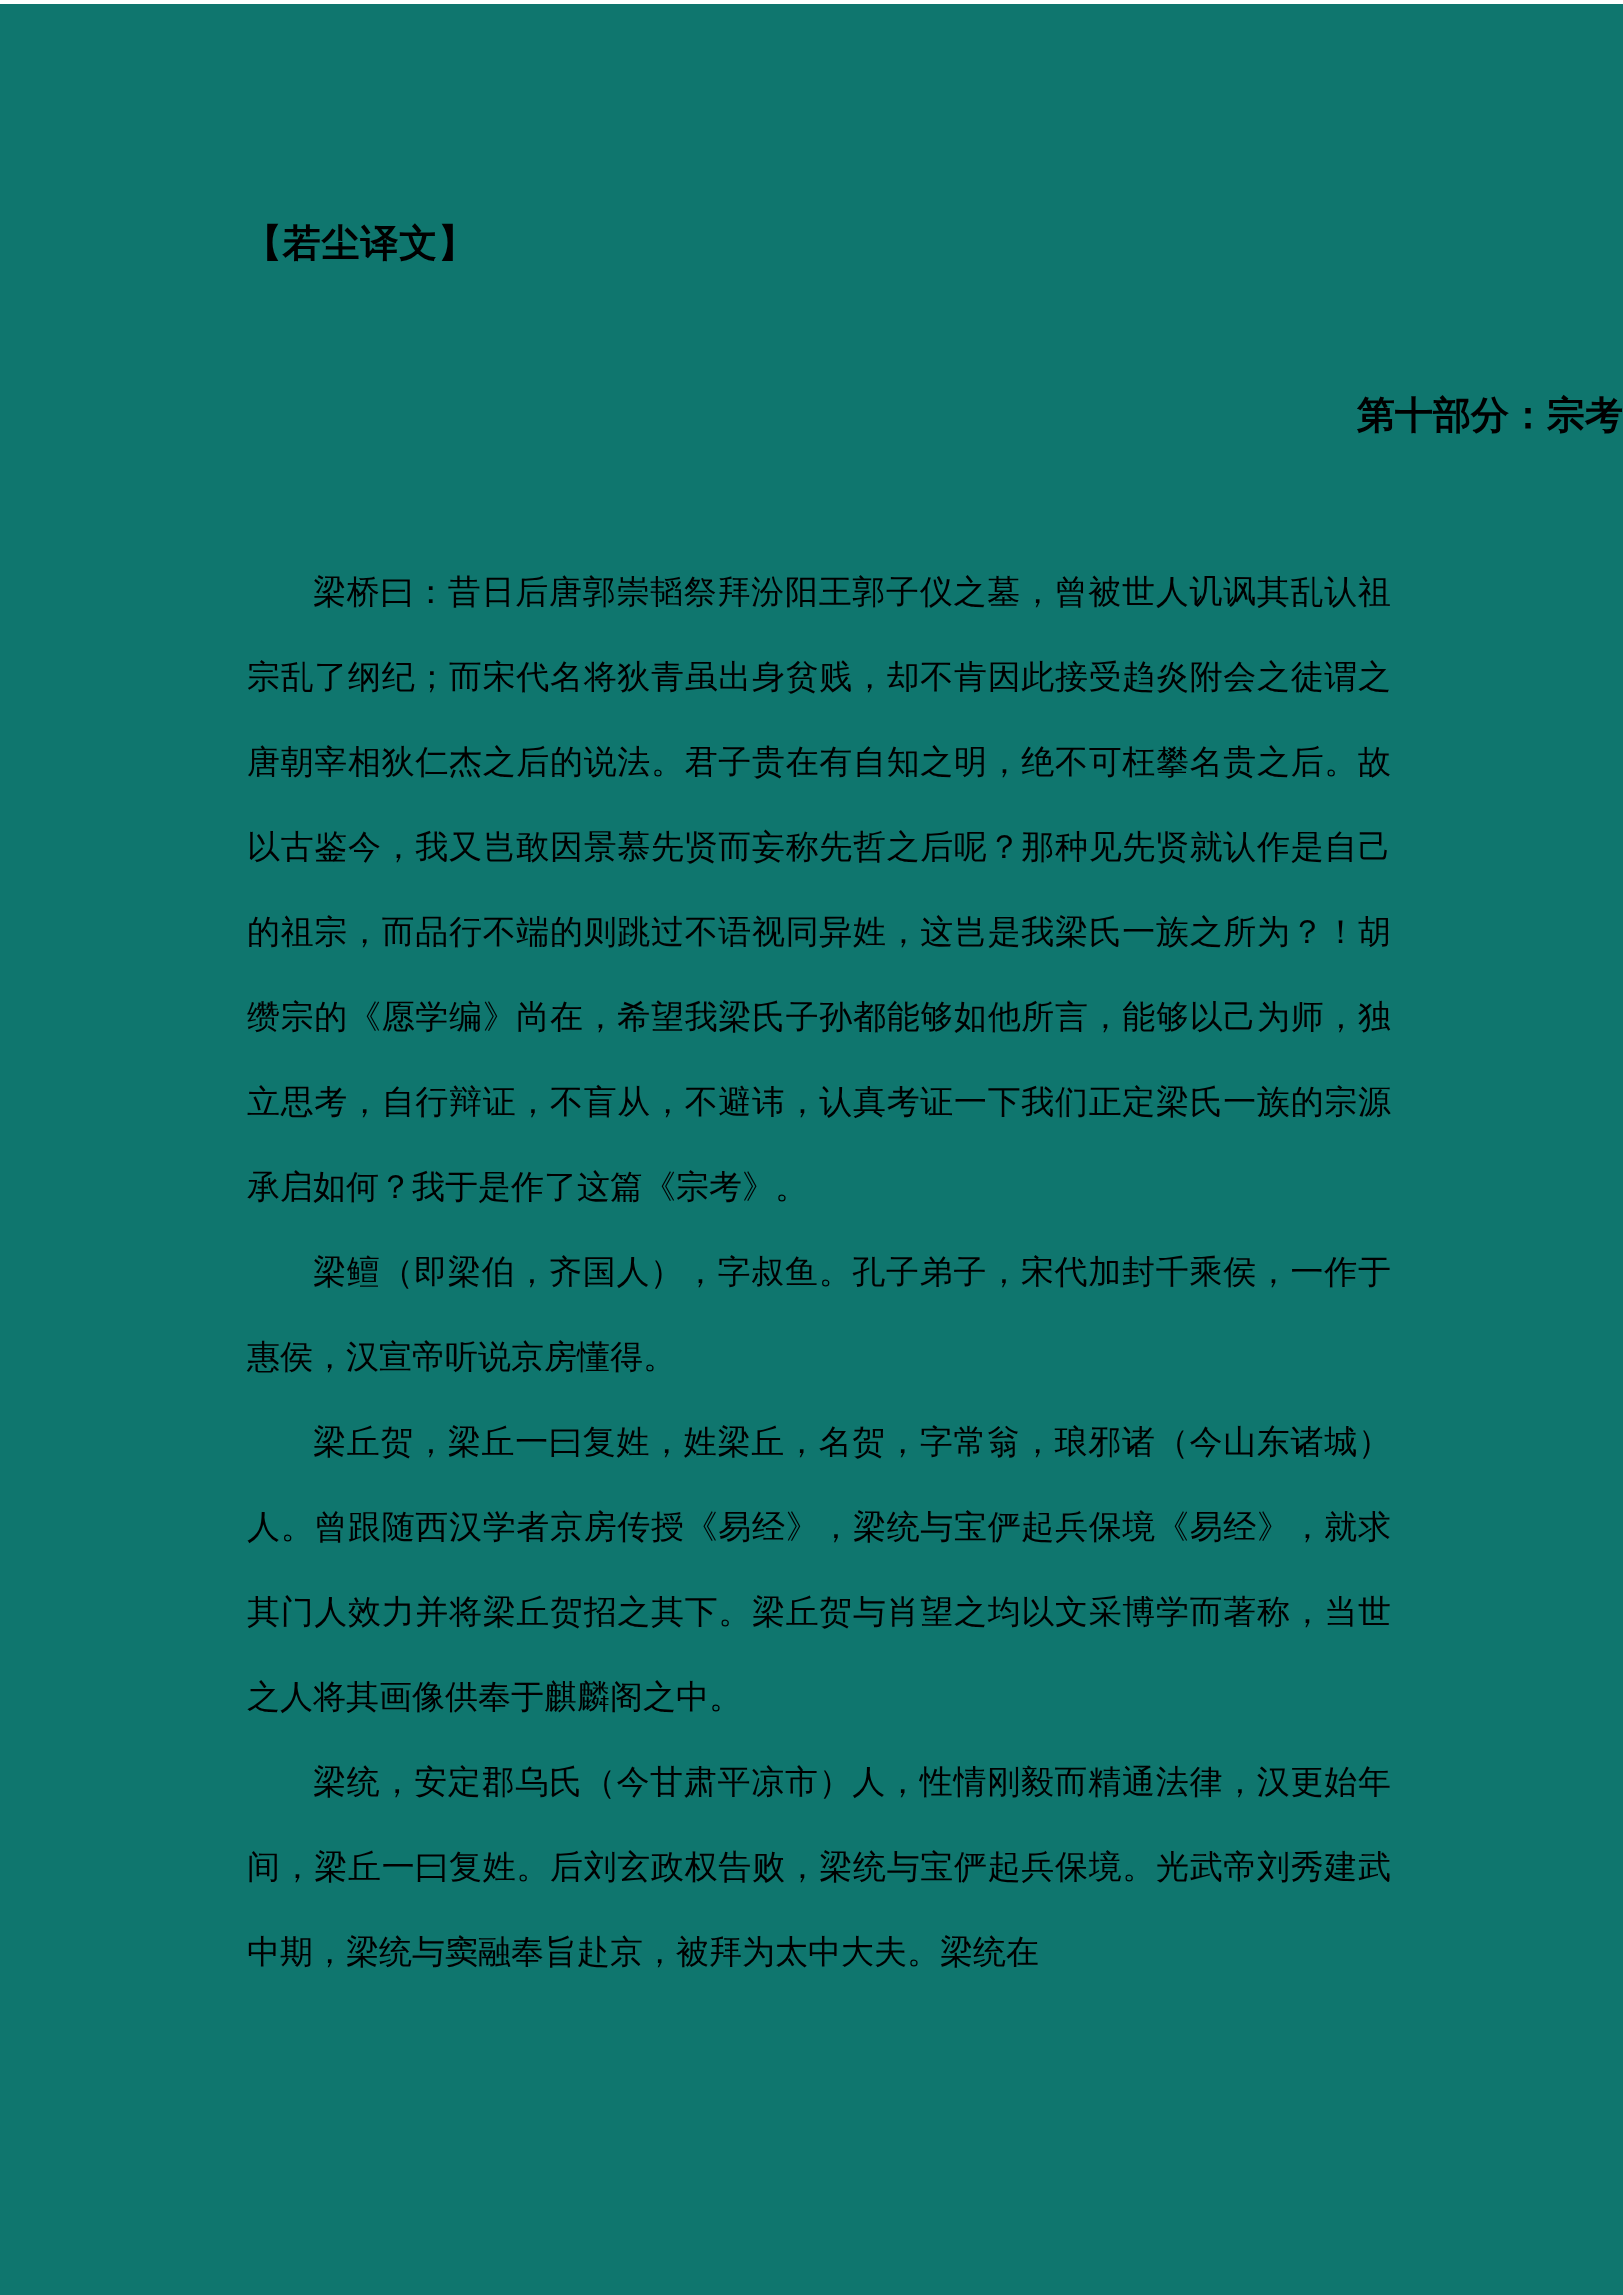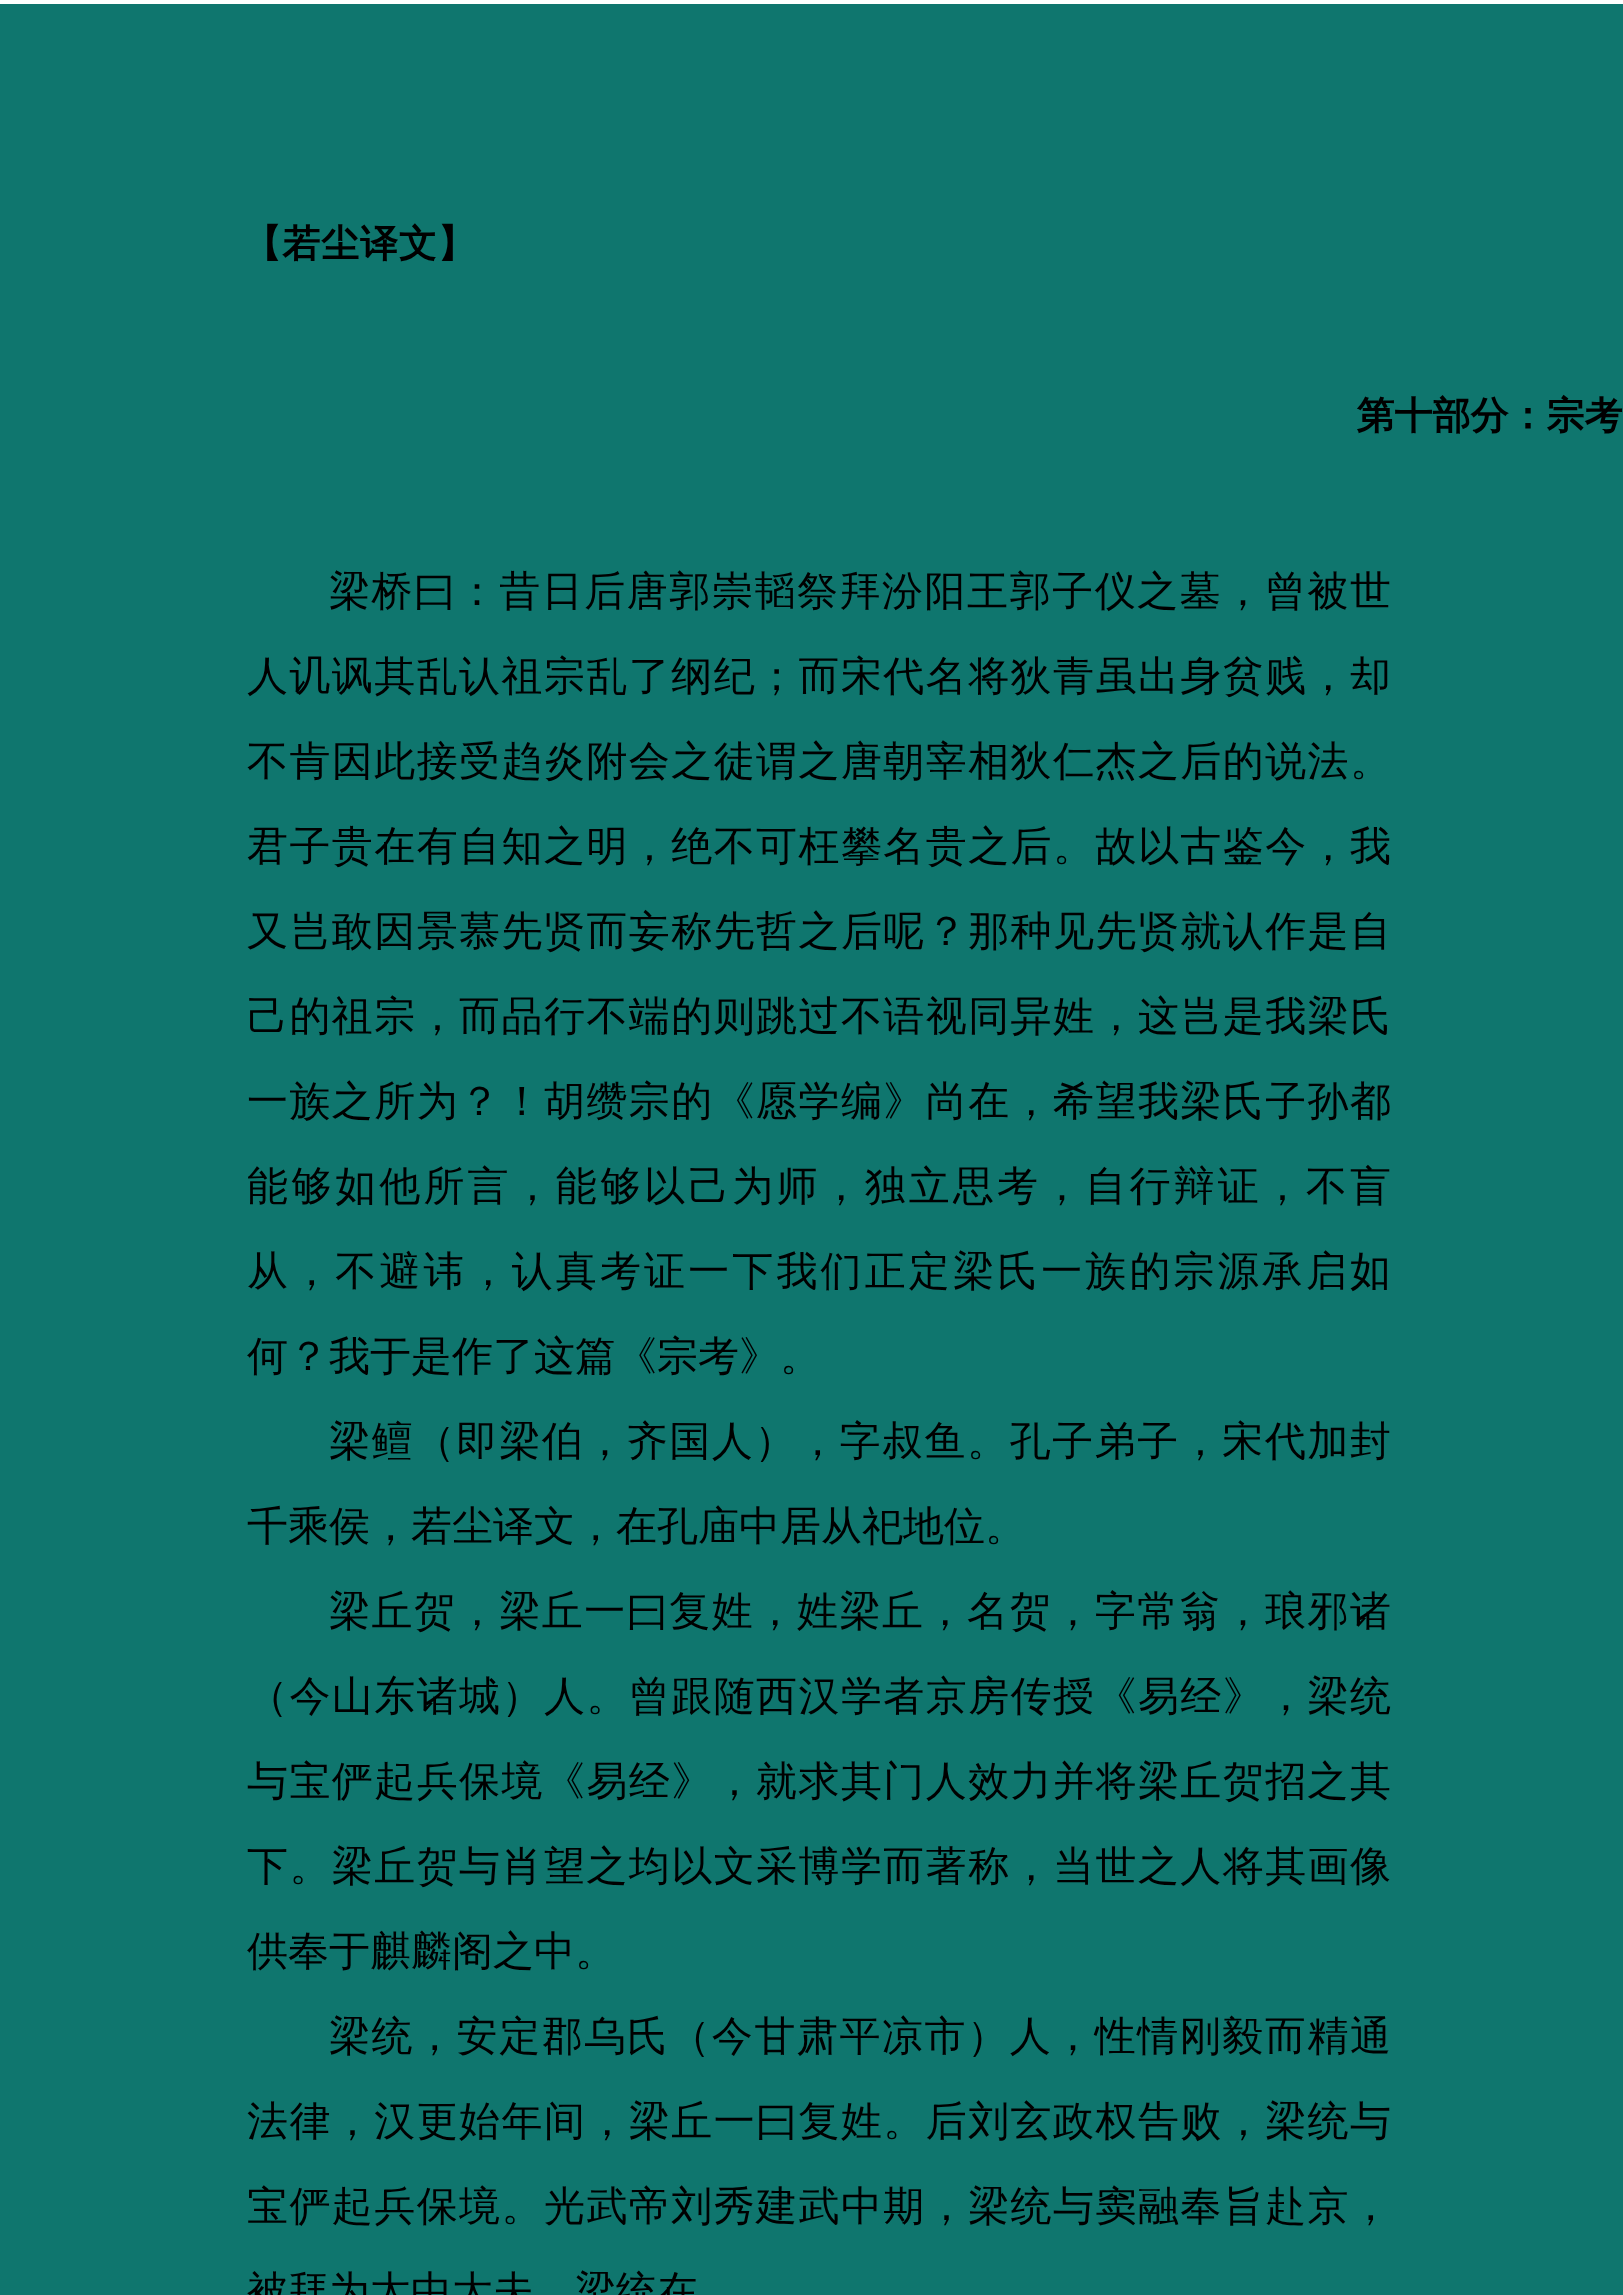--- a/index.html
+++ b/index.html
@@ -45,37 +45,37 @@
   }
   .chapter-title span { display: inline-block; margin-left: 16.4px; }
   .body-text {
     position: absolute;
     left: 247px;
     top: 545px;
     width: 1144px;
   }
   .para {
     margin: 0;
-    font-size: 41px;
+    font-size: 33px;
     line-height: 85px;
     text-indent: 2em;
     text-align: justify;
     letter-spacing: 0px;
   }
 </style>
 </head>
 <body>
 
 <div class="page">
 
   <div class="section-label">【若尘译文】</div>
 
   <div class="chapter-title"><span>第十部分：宗考</span></div>
 
   <div class="body-text">
     <p class="para">梁桥曰：昔日后唐郭崇韬祭拜汾阳王郭子仪之墓，曾被世人讥讽其乱认祖宗乱了纲纪；而宋代名将狄青虽出身贫贱，却不肯因此接受趋炎附会之徒谓之唐朝宰相狄仁杰之后的说法。君子贵在有自知之明，绝不可枉攀名贵之后。故以古鉴今，我又岂敢因景慕先贤而妄称先哲之后呢？那种见先贤就认作是自己的祖宗，而品行不端的则跳过不语视同异姓，这岂是我梁氏一族之所为？！胡缵宗的《愿学编》尚在，希望我梁氏子孙都能够如他所言，能够以己为师，独立思考，自行辩证，不盲从，不避讳，认真考证一下我们正定梁氏一族的宗源承启如何？我于是作了这篇《宗考》。</p>
-    <p class="para">梁鳣（即梁伯，齐国人），字叔鱼。孔子弟子，宋代加封千乘侯，若尘译文，在孔庙中居从祀地位。</p>
+    <p class="para">梁鳣（即梁伯，齐国人），字叔鱼。孔子弟子，宋代加封千乘侯，一作于惠侯，汉宣帝听说京房懂得。</p>
     <p class="para">梁丘贺，梁丘一曰复姓，姓梁丘，名贺，字常翁，琅邪诸（今山东诸城）人。曾跟随西汉学者京房传授《易经》，梁统与宝俨起兵保境《易经》，就求其门人效力并将梁丘贺招之其下。梁丘贺与肖望之均以文采博学而著称，当世之人将其画像供奉于麒麟阁之中。</p>
     <p class="para">梁统，安定郡乌氏（今甘肃平凉市）人，性情刚毅而精通法律，汉更始年间，梁丘一曰复姓。后刘玄政权告败，梁统与宝俨起兵保境。光武帝刘秀建武中期，梁统与窦融奉旨赴京，被拜为太中大夫。梁统在</p>
   </div>
 
 </div>
 
 
 </body></html>

